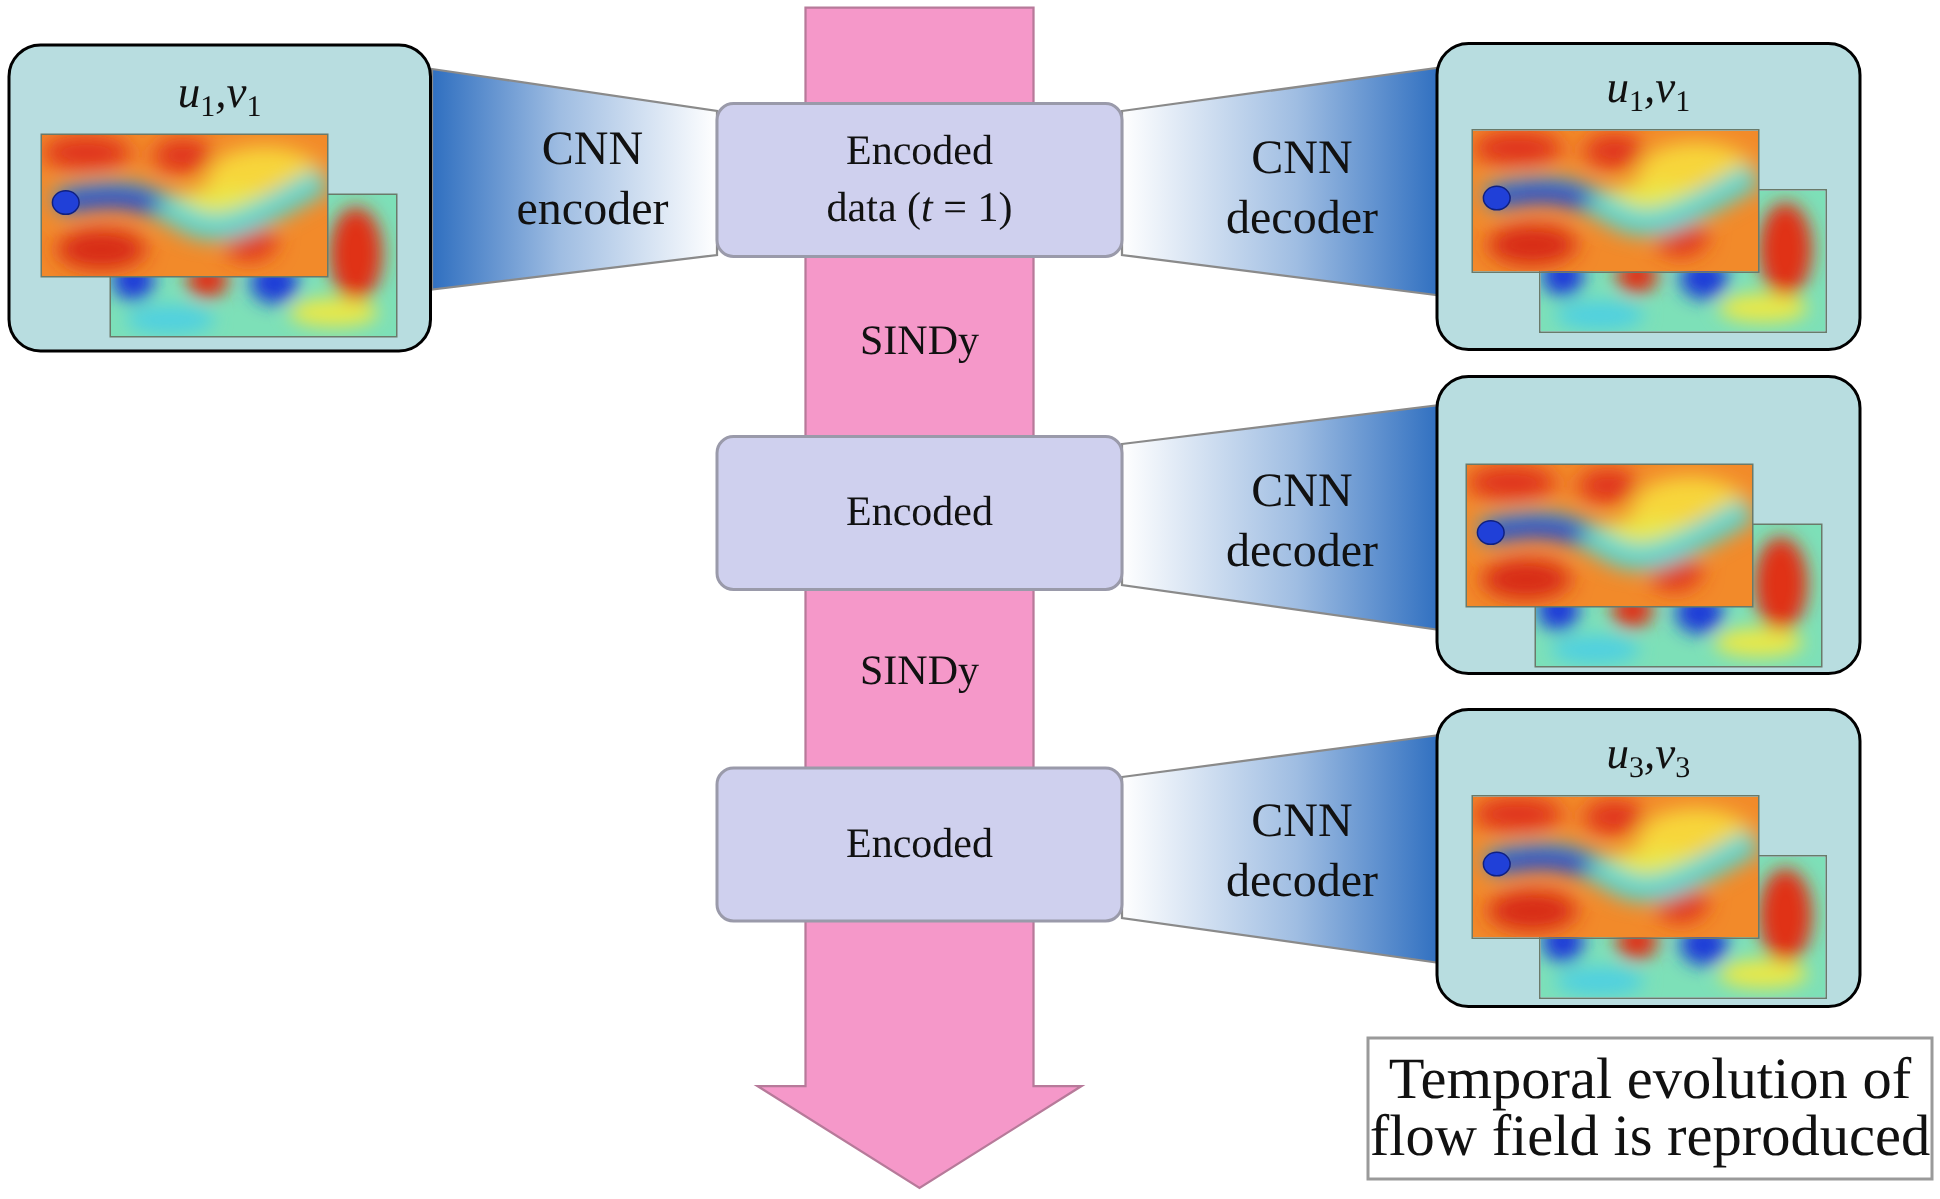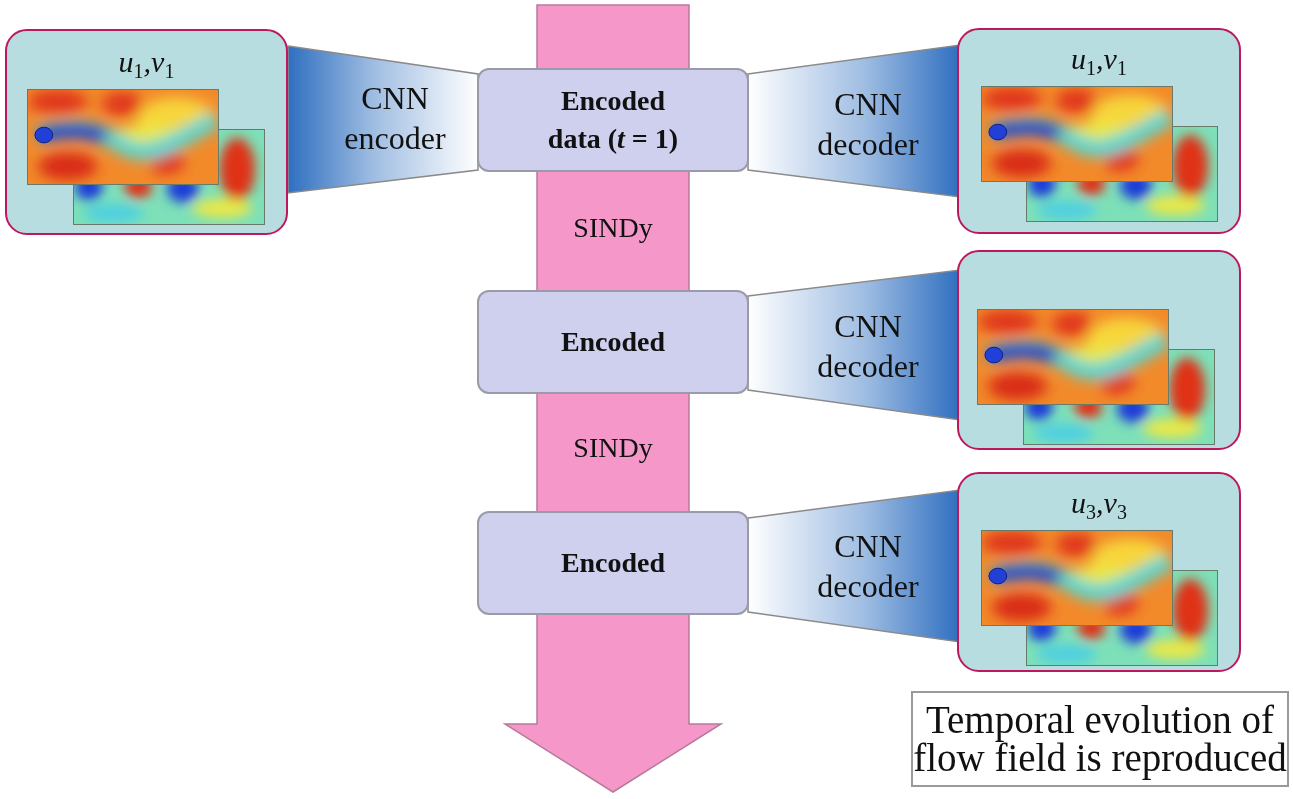--- a/index.html
+++ b/index.html
@@ -1,24 +1,24 @@
 <!DOCTYPE html>
 <html><head>
 <meta charset="utf-8">
 <style>
   html, body { margin:0; padding:0; background:#ffffff; }
   body { width:1293px; height:799px; position:relative; overflow:hidden;
          font-family:"Liberation Serif","DejaVu Serif",serif; color:#111; }
   svg.base { position:absolute; left:0; top:0; }
-  .panel { position:absolute; background:#b8dde0; border:2px solid #be185d; border-radius:22px; box-sizing:border-box; }
+  .panel { position:absolute; background:#b8dde0; border:2px solid #000000; border-radius:22px; box-sizing:border-box; }
   .panel-label { position:absolute; left:0; right:0; text-align:center; font-size:30px; font-style:italic; }
   .panel-label sub { font-style:normal; font-size:20px; vertical-align:-6px; }
   .field { position:absolute; border:1px solid #6a7a6a; box-sizing:border-box; overflow:hidden; }
   .encbox { position:absolute; background:#cfd0ee; border:2px solid #9a9aaa; border-radius:12px; box-sizing:border-box;
-            display:flex; flex-direction:column; justify-content:center; align-items:center; font-size:28px; line-height:38px;font-weight:bold; }
+            display:flex; flex-direction:column; justify-content:center; align-items:center; font-size:28px; line-height:38px; }
   .cnn-label { position:absolute; text-align:center; font-size:32px; line-height:40px; width:140px; }
   .sindy { position:absolute; font-size:28px; width:140px; text-align:center; }
   .result-box { position:absolute; border:2px solid #9a9a9a; background:#fff; box-sizing:border-box;
                 text-align:center; font-size:39px; line-height:38px; display:flex; flex-direction:column; justify-content:center; }
 </style>
 </head>
 <body>
 
 <svg class="base" width="1293" height="799">
   <defs>

